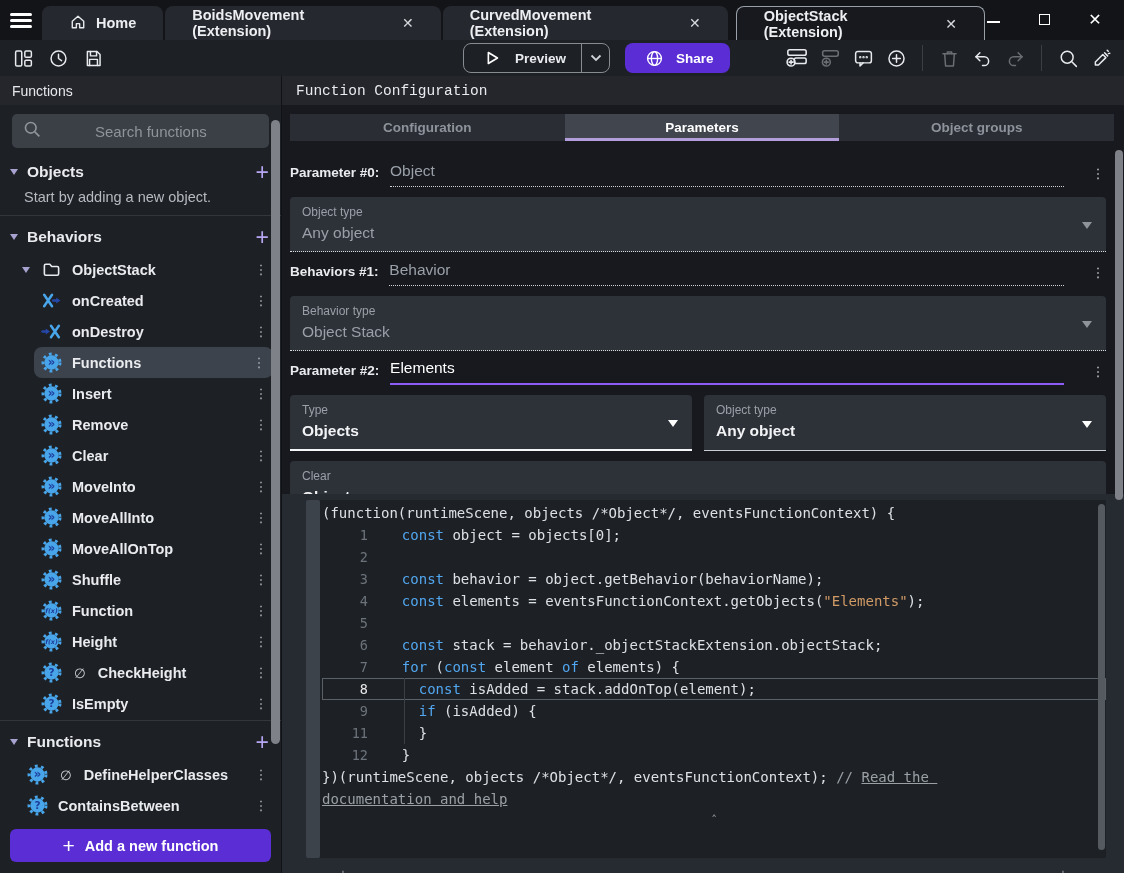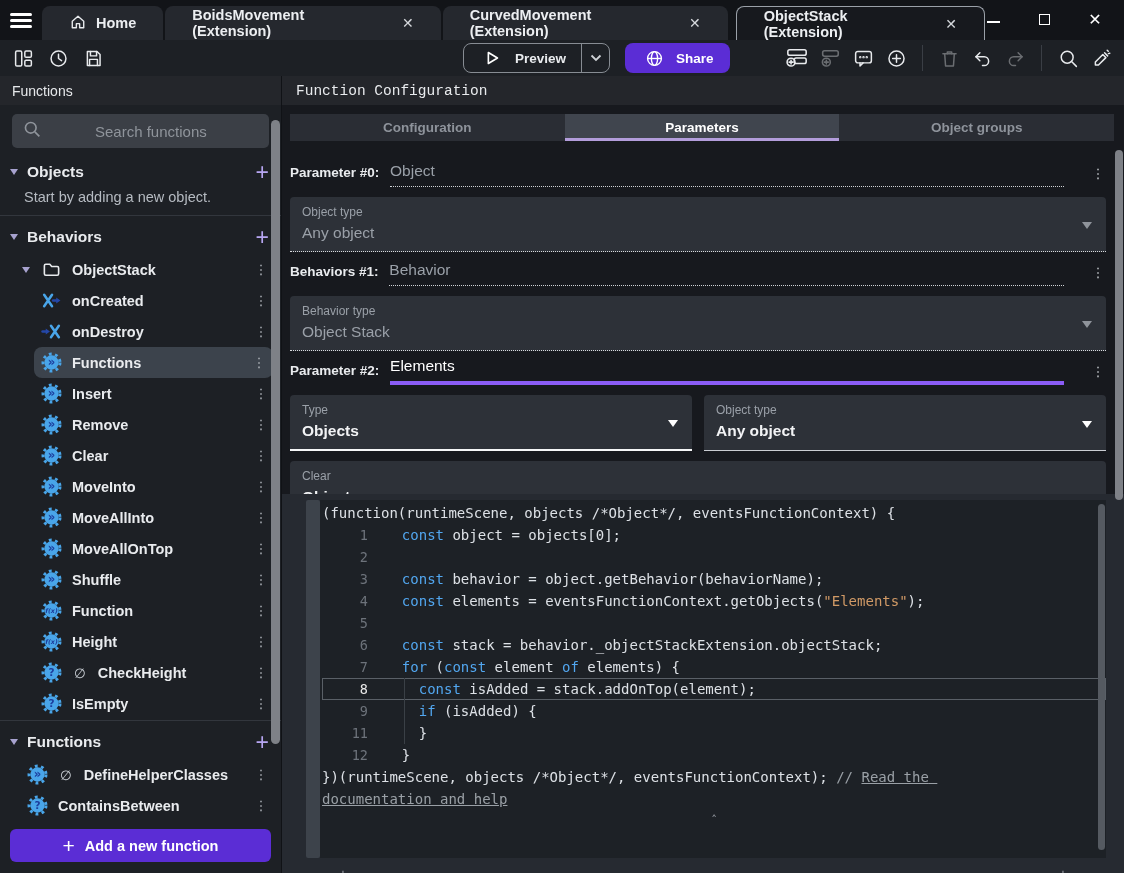--- a/index.html
+++ b/index.html
@@ -66,21 +66,21 @@
   .main { flex:1; background:#17191e; position:relative; display:flex; flex-direction:column; }
   .main-title { height:29px; background:#24262b; display:flex; align-items:center; padding-left:14px; font-size:14.5px; flex:none;font-family:Liberation Mono, monospace; }
   .main-tabs { margin:9px 10px 0 8px; height:27px; display:flex; background:#2a2d34; flex:none; }
   .main-tab { flex:1; display:flex; align-items:center; justify-content:center; font-weight:bold; font-size:13.5px; color:#8e939b; position:relative; }
   .main-tab.selected { background:#40454e; color:#fff; }
   .main-tab.selected::after { content:""; position:absolute; bottom:0; left:0; right:0; height:3px; background:#b39ddb; }
   .params { height:353px; padding:12px 18px 0 8px; overflow:hidden; flex:none; }
   .param-head { display:flex; align-items:flex-end; margin-top:6px; height:28px; }
   .p-label { font-weight:bold; font-size:13.5px; padding-bottom:7px; white-space:pre; }
   .p-name { font-size:15.5px; margin-left:7px; flex:1; padding-bottom:6px; color:#9aa0a8; border-bottom:1px dotted #cfd2d6; }
-  .p-name.filled { color:#fff; border-bottom:4px solid #8b5cf6; }
+  .p-name.filled { color:#fff; border-bottom:2px solid #8b5cf6; }
   .p-dots { width:16px; margin-left:26px; text-align:center; color:#c9ccd1; font-size:13px; padding-bottom:6px; }
   .fields { display:flex; gap:12px; margin:10px 0 6px; }
   .field { background:#2d3138; border-radius:4px 4px 0 0; padding:8px 12px 9px; position:relative; flex:1; }
   .f-label { font-size:12px; color:#9aa0a8; margin-bottom:5px; }
   .f-value { font-size:15.5px; color:#9aa0a8; }
   .field.filled .f-value { color:#f2f3f5; font-weight:bold; }
   .field.dotted { border-bottom:1.5px dotted #d8dadd; }
   .field.solid-strong { border-bottom:2px solid #f5f6f7; }
   .field.solid { border-bottom:1px solid #c9ccd1; }
   .field .arrow { position:absolute; right:14px; top:50%; margin-top:-2px; width:0; height:0; border:5.5px solid transparent; border-top:7px solid #8f949b; }

